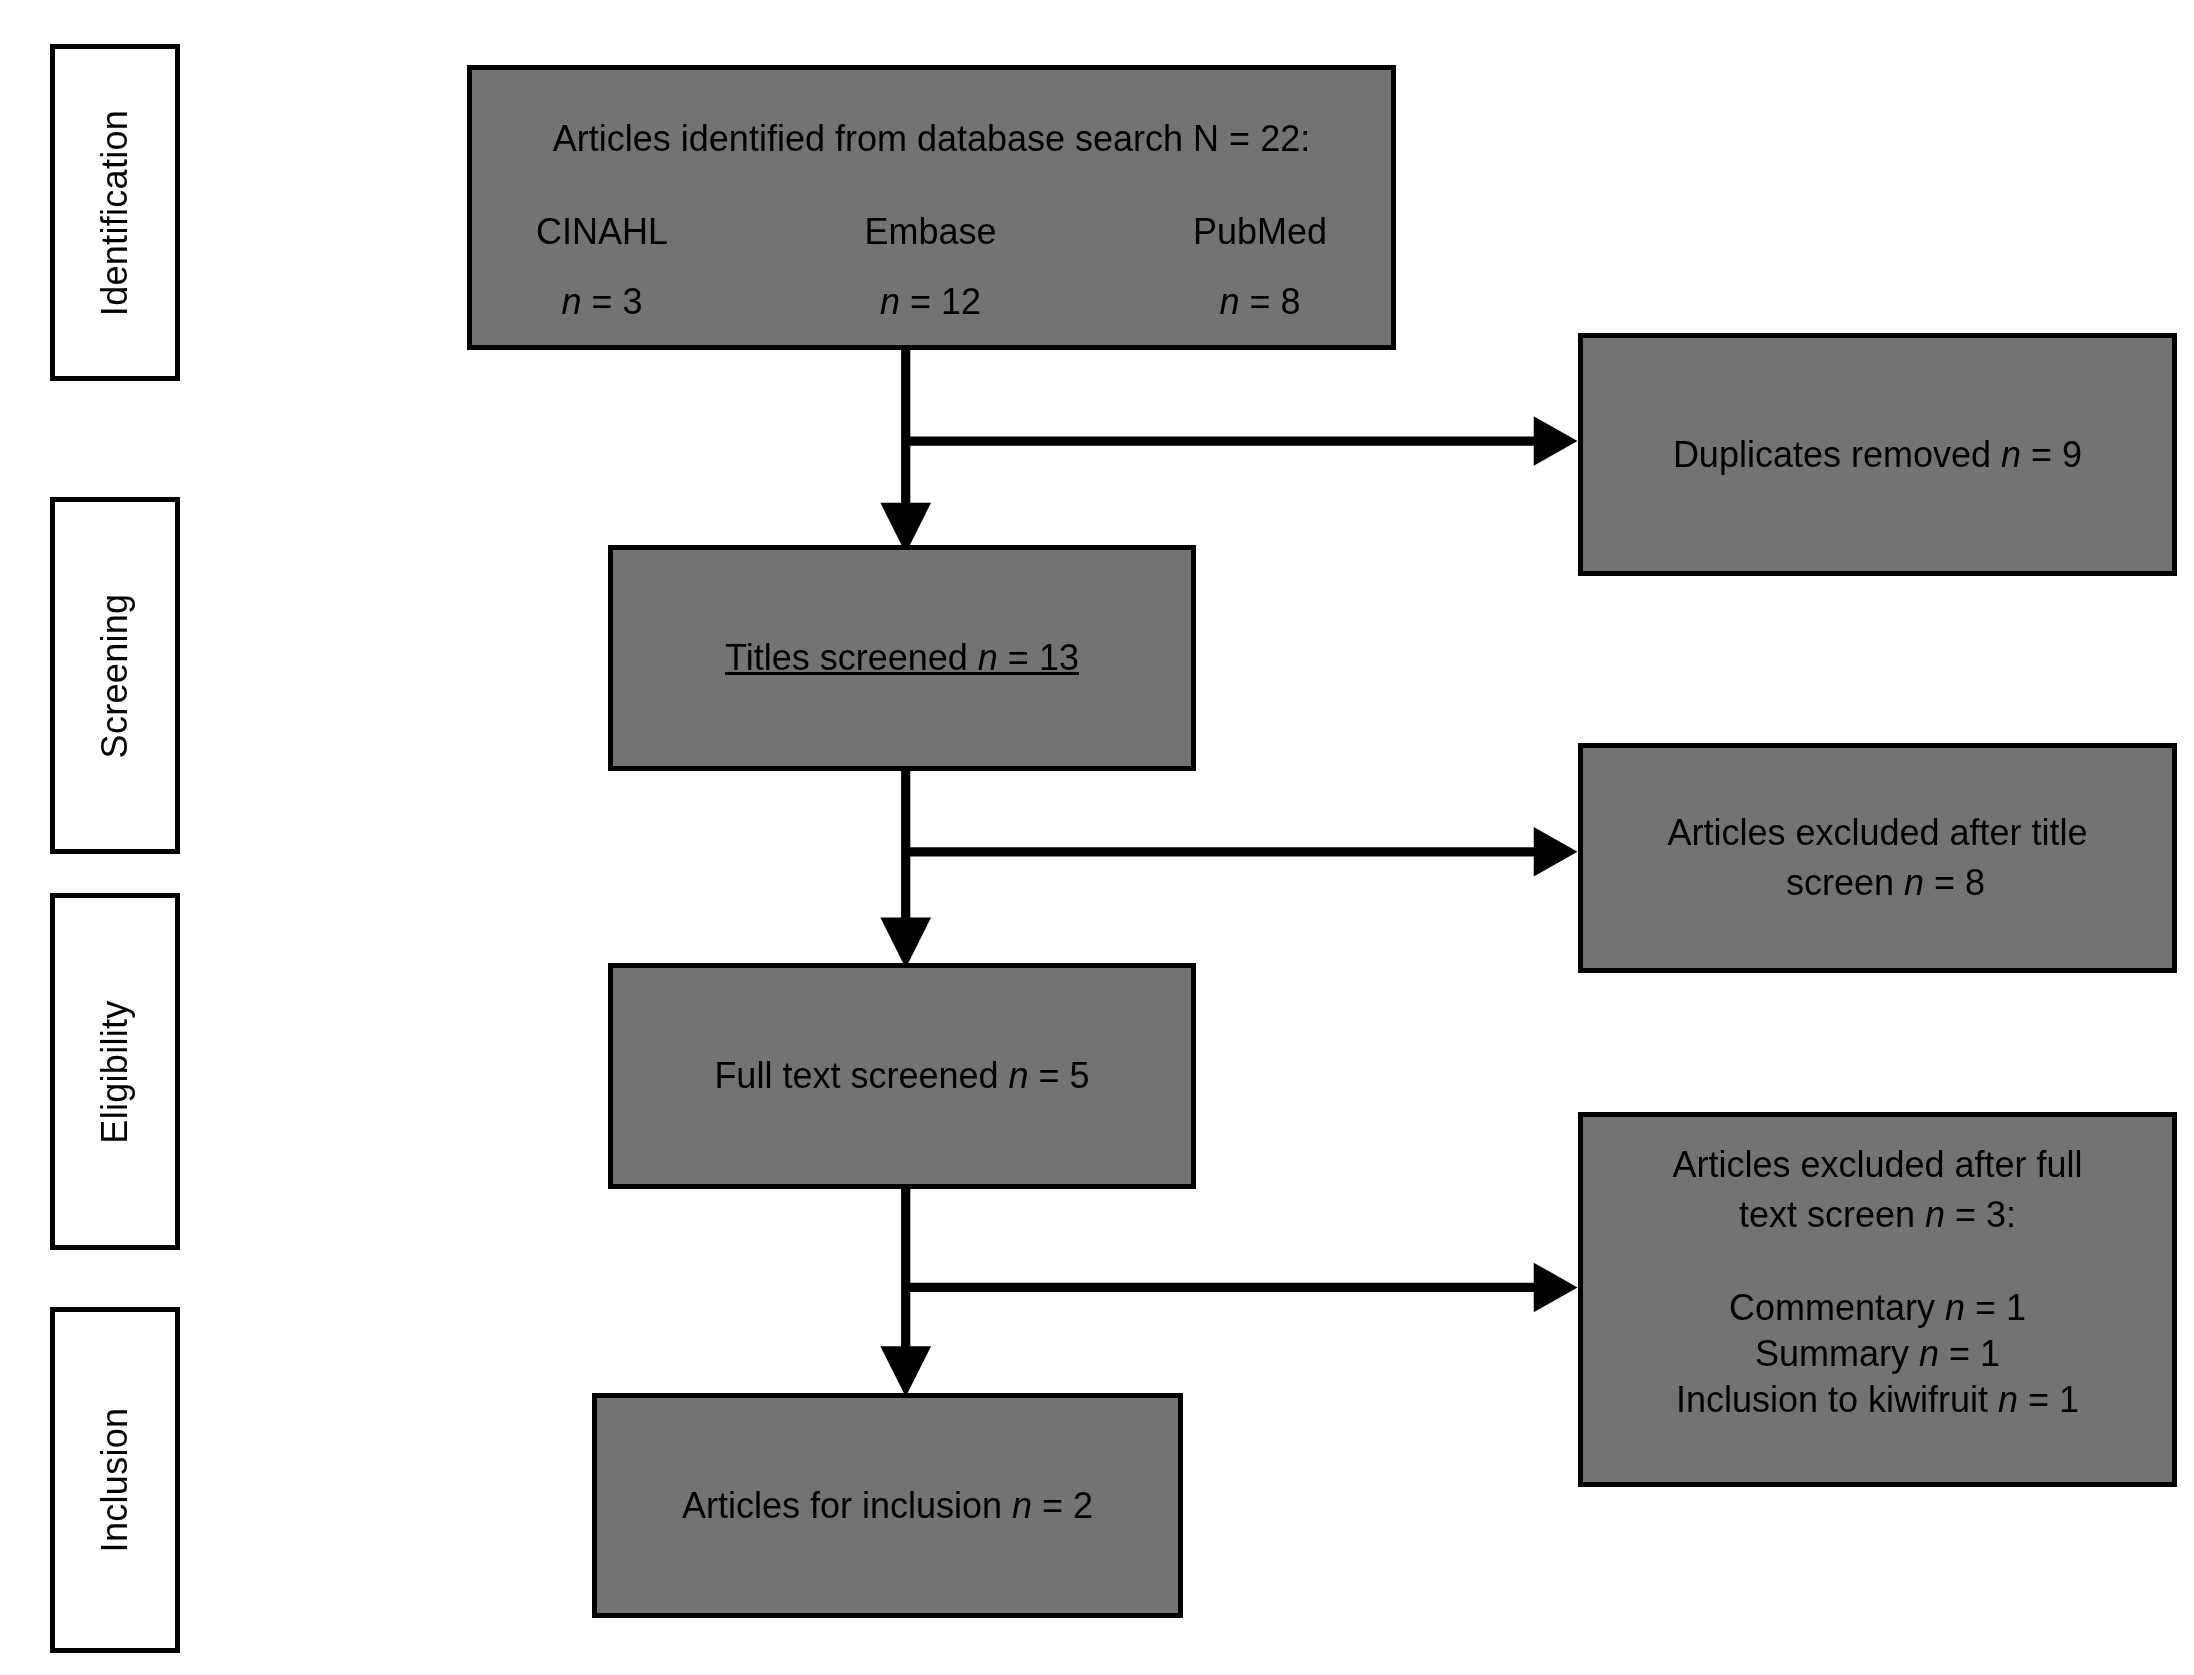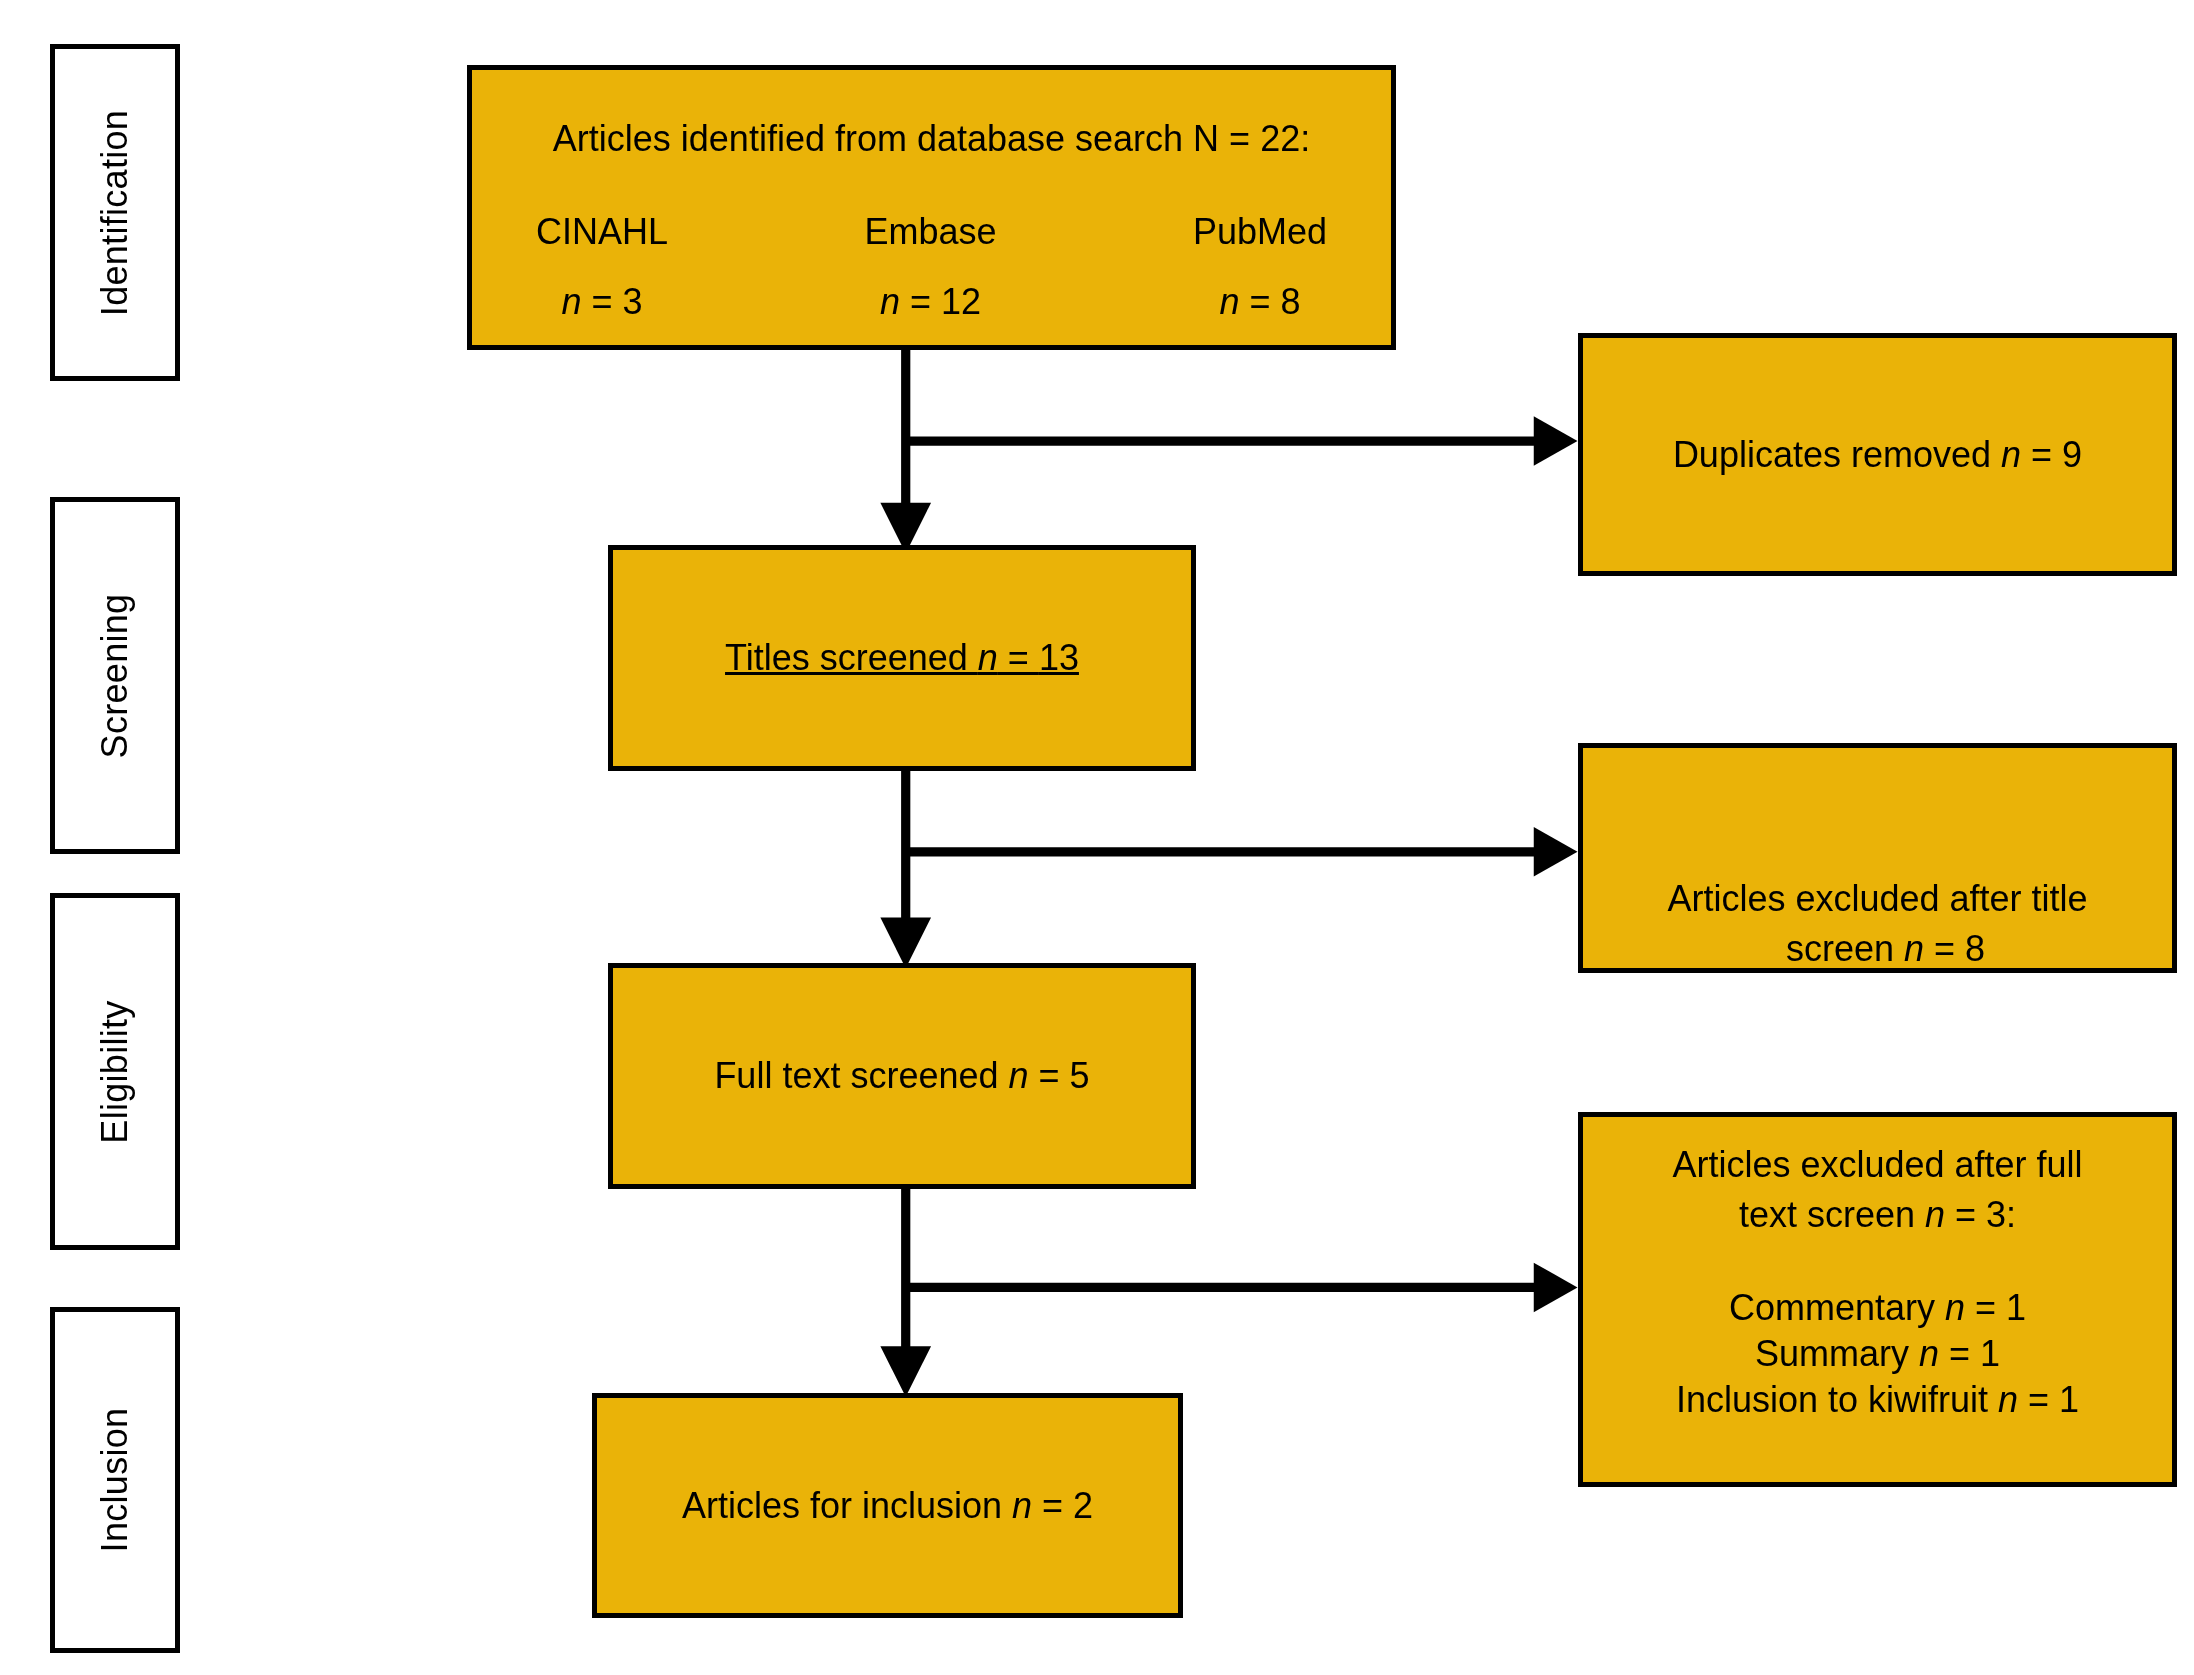--- a/index.html
+++ b/index.html
@@ -15,21 +15,21 @@
     font-family: "Liberation Sans", sans-serif;
     color: #000000;
     overflow: hidden;
   }
 
   
   .box {
     position: absolute;
     box-sizing: border-box;
     border: 5.2px solid #000000;
-    background: #eab308;
+    background: #737373;
     display: flex;
     flex-direction: column;
     align-items: center;
     justify-content: center;
     text-align: center;
   }
 
   
   .stage-box {
     position: absolute;
@@ -156,21 +156,21 @@
   </div>
 
   <div class="box" style="left:1578px; top:333px; width:599px; height:243px;">
     <div class="line"><span>Duplicates removed </span><i>n</i>&nbsp;=&nbsp;<span>9</span></div>
   </div>
 
   <div class="box" style="left:608px; top:545px; width:588px; height:226px;text-decoration:underline;">
     <div class="line"><span>Titles screened </span><i>n</i>&nbsp;=&nbsp;<span>13</span></div>
   </div>
 
-  <div class="box" style="left:1578px; top:743px; width:599px; height:230px;justify-content:flex-end;">
+  <div class="box" style="left:1578px; top:743px; width:599px; height:230px;">
     <div class="line">Articles excluded after title</div>
     <div class="line" style="margin-top:12.7px;margin-left:16px;"><span>screen </span><i>n</i>&nbsp;=&nbsp;<span>8</span></div>
   </div>
 
   <div class="box" style="left:608px; top:963px; width:588px; height:226px;">
     <div class="line"><span>Full text screened </span><i>n</i>&nbsp;=&nbsp;<span>5</span></div>
   </div>
 
   <div class="box" style="left:1578px; top:1112px; width:599px; height:375px; justify-content:flex-start; padding-top:29px;">
     <div class="line">Articles excluded after full</div>

